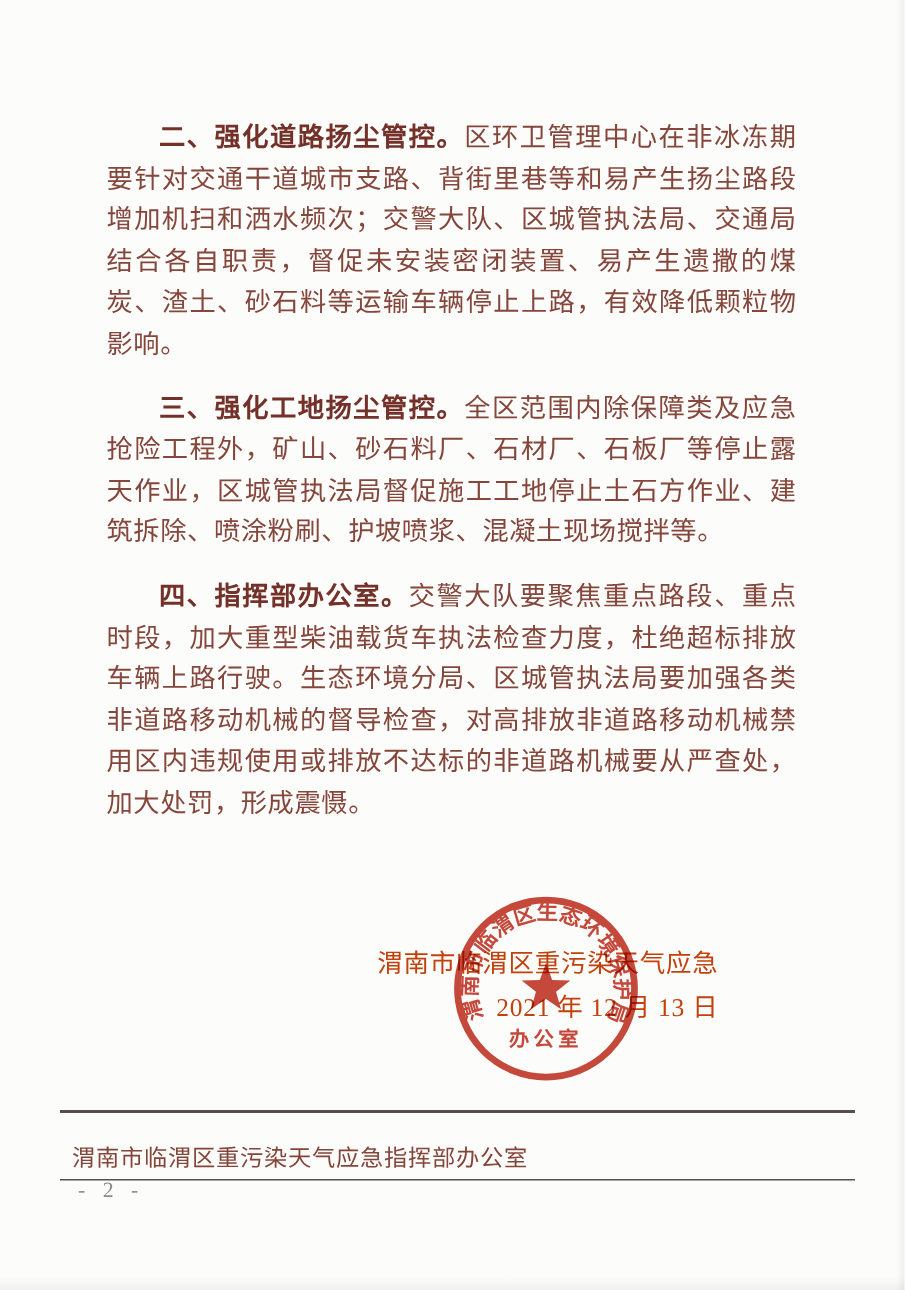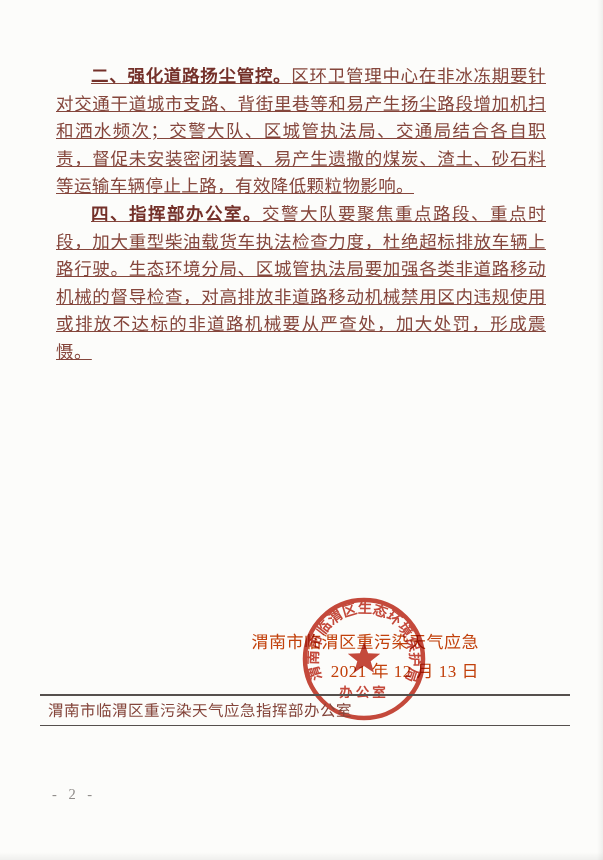--- a/index.html
+++ b/index.html
@@ -12,28 +12,27 @@
       linear-gradient(to top, rgba(0,0,0,0.05), rgba(0,0,0,0) 8px),
       #fcfcfa;
     font-family: "Liberation Serif", "DejaVu Serif", serif;
   }
   .doc-body {
     position: absolute;
     left: 56px; right: 57px; top: 63px;
     color: #85463c;
   }
   .para {
-    margin: 0;
+    margin: 15px;
     font-size: 17.5px;
     line-height: 27.6px;
     text-align: justify;
     text-align-last: left;
     text-indent: 2em;
     letter-spacing: 0.4px;
-    text-decoration: underline;
   }
   .para .head {
     font-family: "Liberation Sans", "DejaVu Sans", sans-serif;
     font-weight: 700;
     color: #74312a;
   }
   .signature {
     position: absolute;
     left: 233px; top: 629px;
     width: 246px;
@@ -46,44 +45,45 @@
   .seal {
     position: absolute;
     left: 300px; top: 595px;
     width: 128px; height: 128px;
     mix-blend-mode: multiply;
     opacity: 0.92;
     pointer-events: none;
   }
   .footer {
     position: absolute;
-    left: 40px; right: 33px; top: 694px;
+    left: 40px; right: 33px; top: 740px;
     height: 26px;
     border-top: 2px solid #55504d;
     border-bottom: 1.5px solid #55504d;
     display: flex;
     align-items: center;
-    padding: 0 6px 3px 8px;
+    padding: 15px 6px 3px 8px;
     color: #84453b;
     font-size: 15.5px;
     letter-spacing: 0.5px;
   }
   .page-number {
     position: absolute;
     left: 52px; top: 786px;
     color: #8f8b89;
     font-size: 14.5px;
     letter-spacing: 4px;
   }
 </style>
 </head>
 <body>
 
 <div class="doc-body">
   <p class="para"><span class="head">二、强化道路扬尘管控。</span><span>区环卫管理中心在非冰冻期要针对交通干道城市支路、背街里巷等和易产生扬尘路段增加机扫和洒水频次；交警大队、区城管执法局、交通局结合各自职责，督促未安装密闭装置、易产生遗撒的煤炭、渣土、砂石料等运输车辆停止上路，有效降低颗粒物影响。</span></p>
+  <p class="para"><span class="head">三、强化工地扬尘管控。</span><span>全区范围内除保障类及应急抢险工程外，矿山、砂石料厂、石材厂、石板厂等停止露天作业，区城管执法局督促施工工地停止土石方作业、建筑拆除、喷涂粉刷、护坡喷浆、混凝土现场搅拌等。</span></p>
   <p class="para"><span class="head">四、指挥部办公室。</span><span>交警大队要聚焦重点路段、重点时段，加大重型柴油载货车执法检查力度，杜绝超标排放车辆上路行驶。生态环境分局、区城管执法局要加强各类非道路移动机械的督导检查，对高排放非道路移动机械禁用区内违规使用或排放不达标的非道路机械要从严查处，加大处罚，形成震慑。</span></p>
 </div>
 
 <div class="signature">
   <div>渭南市临渭区重污染天气应急</div>
   <div>2021 年 12 月 13 日</div>
 </div>
 
 <svg class="seal" viewBox="0 0 128 128" xmlns="http://www.w3.org/2000/svg">
   <circle cx="64" cy="64" r="59" fill="none" stroke="#c23a2b" stroke-width="4.5"></circle>

